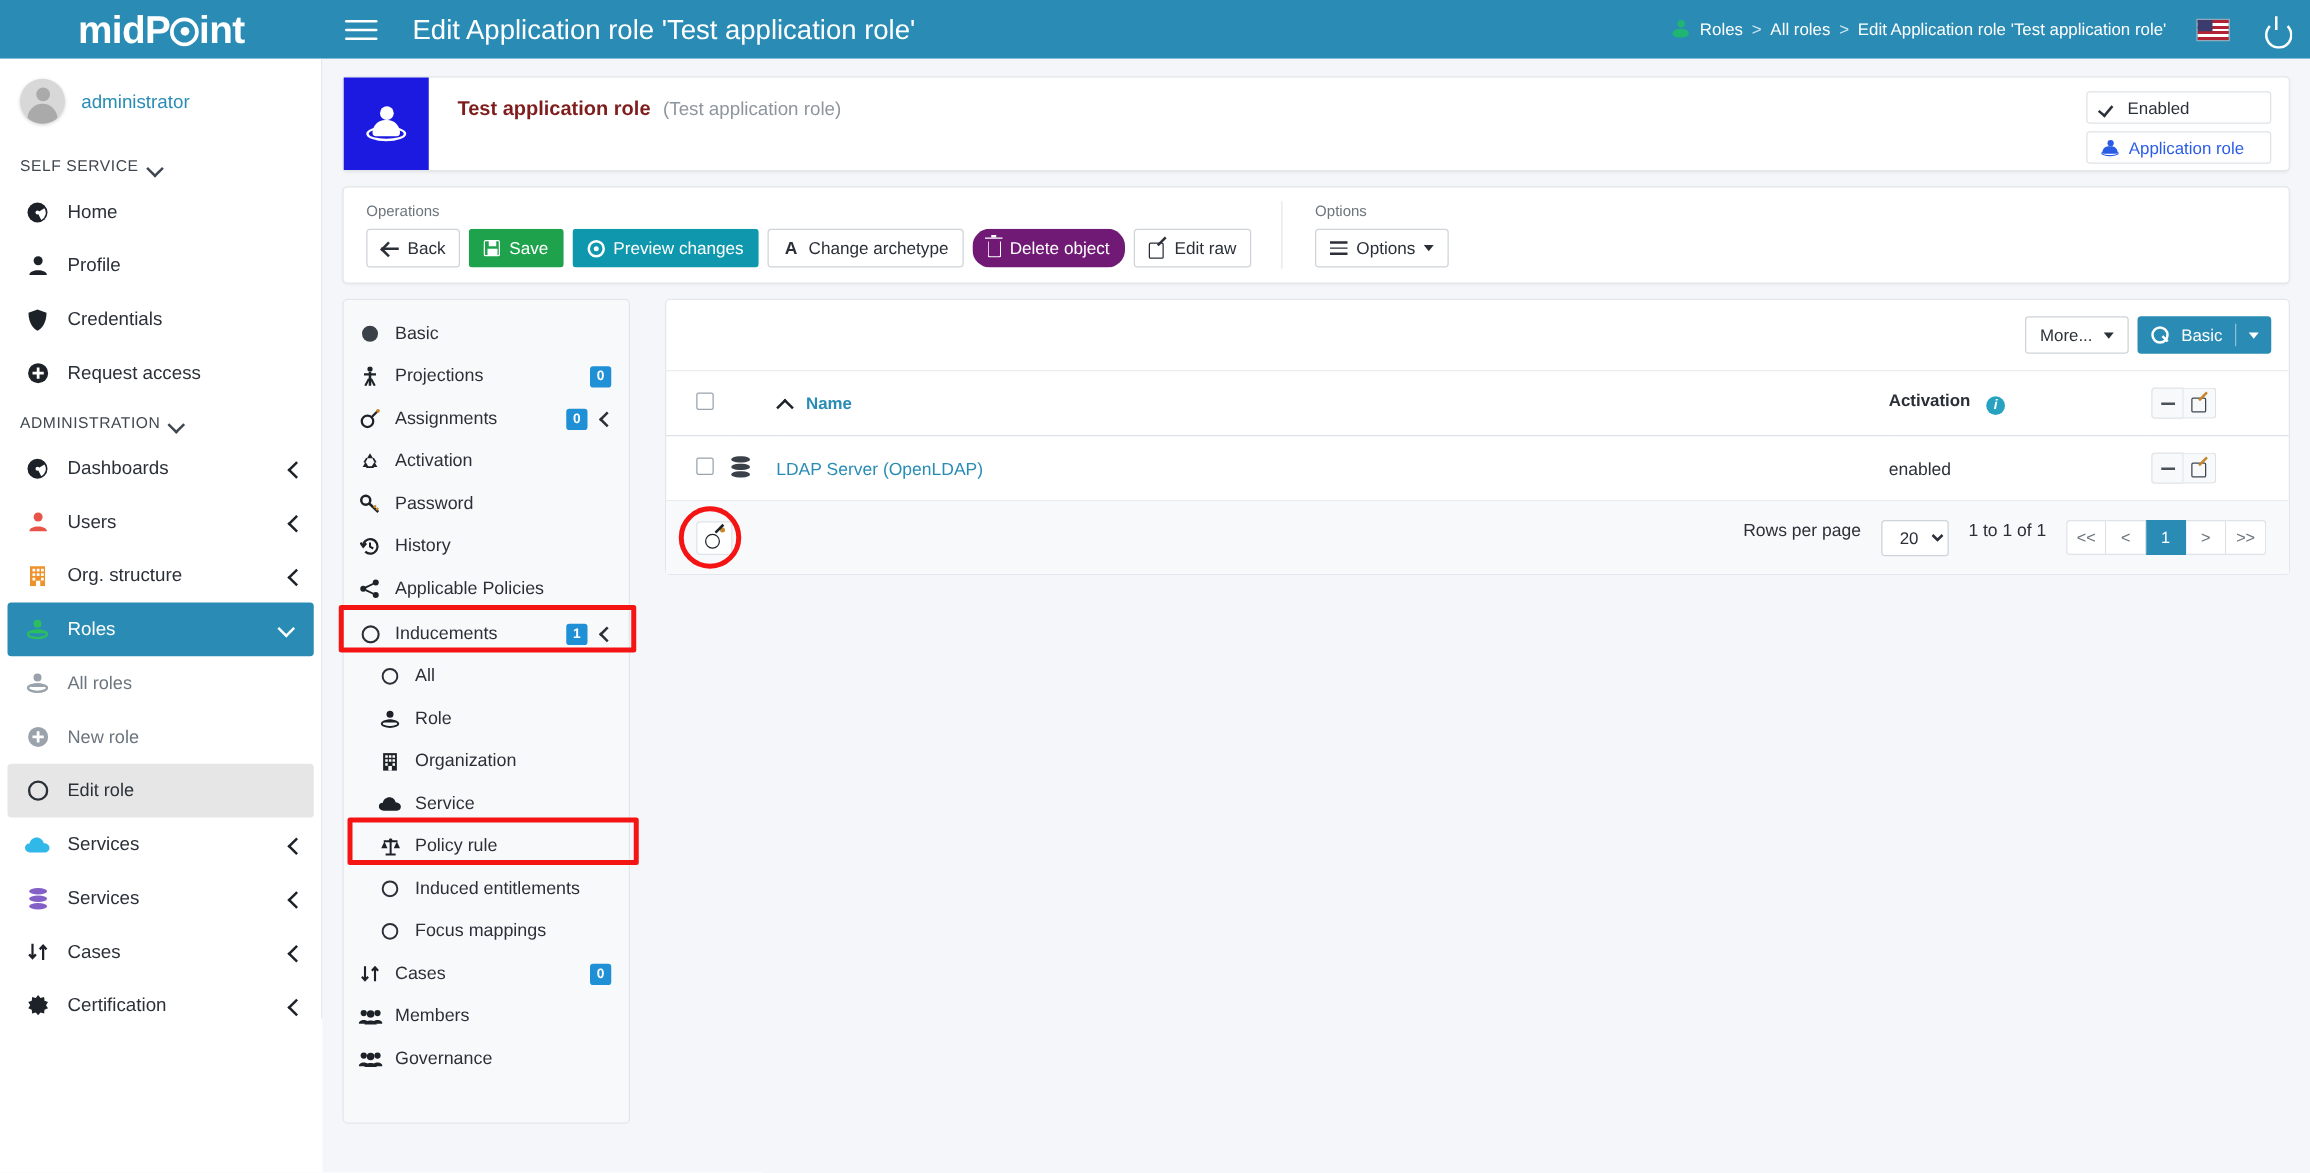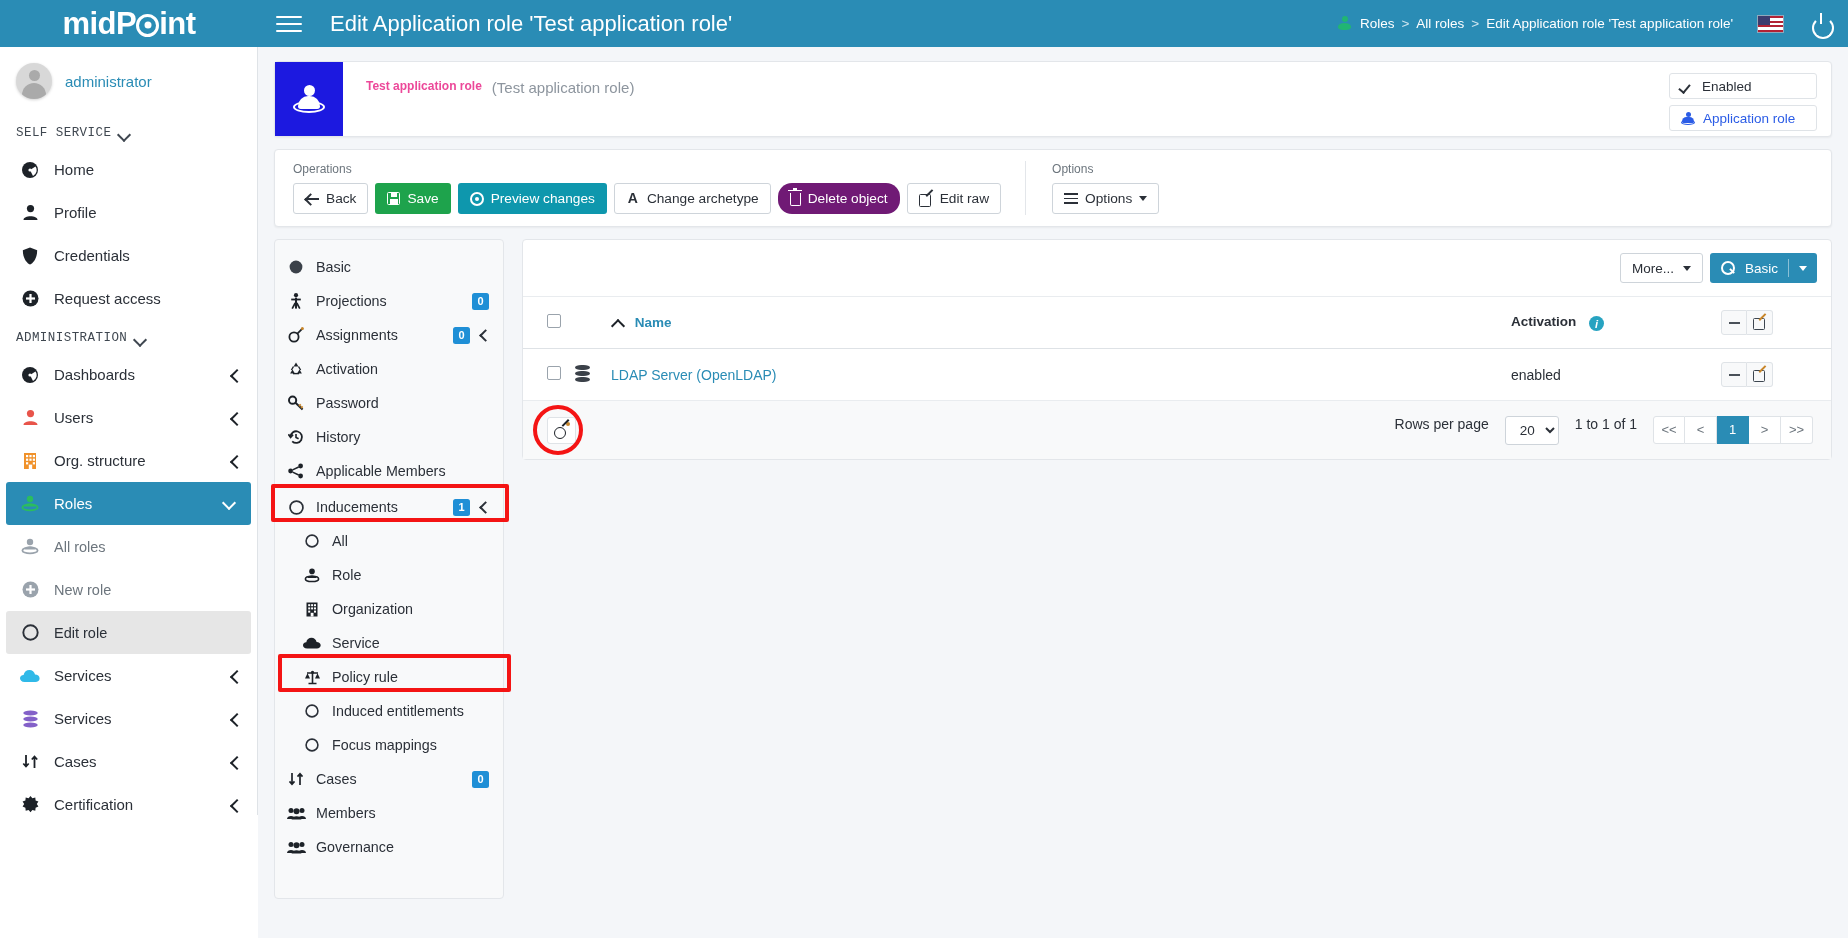--- a/index.html
+++ b/index.html
@@ -97,21 +97,21 @@
     background: #aaaaaa; border-radius: 50%;
   }
   .avatar::after {
     content: ""; position: absolute; left: 6px; top: 20px; width: 24px; height: 18px;
     background: #aaaaaa; border-radius: 12px 12px 0 0;
   }
   .user-name { margin-left: 13px; color: #2a8cb5; font-size: 15px; }
 
   .nav-head {
     padding: 11px 16px 8px 16px; font-size: 12.5px; color: #3f4750;
-    letter-spacing: .45px; display: flex; align-items: center; gap: 8px; cursor: pointer; font-family: Liberation Mono, monospace;
+    letter-spacing: .45px; display: flex; align-items: center; gap: 8px; cursor: pointer;
   }
   .chev-d {
     width: 11px; height: 7px; position: relative; display: inline-block;
   }
   .chev-d::before {
     content: ""; position: absolute; left: 0; top: 0; width: 8px; height: 8px;
     border-right: 2px solid #3f4750; border-bottom: 2px solid #3f4750;
     transform: rotate(45deg);
   }
   .chev-l {
@@ -159,21 +159,21 @@
   }
   .role-glyph::after {
     content: ""; position: absolute; left: 6px; top: 12px; width: 22px; height: 13px;
     background: #ffffff; border-radius: 11px 11px 3px 3px;
   }
   .role-ellipse {
     position: absolute; left: 1px; top: 17px; width: 32px; height: 12px;
     border: 2.6px solid #ffffff; border-radius: 50%;
   }
   .hdr-text { display: flex; align-items: flex-start; padding: 17px 0 0 23px; gap: 10px; }
-  .hdr-title { font-size: 12px; font-weight: bold; color: #ec4899; }
+  .hdr-title { font-size: 16px; font-weight: bold; color: #7f1d1d; }
   .hdr-sub { font-size: 15px; color: #8d959e; }
   .hdr-badges {
     position: absolute; right: 14px; top: 11px; display: flex; flex-direction: column; gap: 6px;
   }
   .badge-btn {
     min-width: 148px; height: 26px; background: #ffffff; border: 1px solid #dfe3e7;
     border-radius: 3px; display: flex; align-items: center; gap: 8px;
     padding: 0 11px; font-size: 13.5px; color: #2b3038; cursor: pointer; white-space: nowrap;
   }
   .badge-btn.link { color: #2b5ce6; }
@@ -237,21 +237,21 @@
   .i-editraw::before { content:""; position:absolute; left:0; top:1.5px; width:10px; height:11px;
     border:1.8px solid #2b3038; border-radius:1.5px; }
   .i-editraw::after { content:""; position:absolute; left:6px; top:-0.5px; width:9px; height:2.3px;
     background:#2b3038; transform: rotate(-45deg); }
   .i-bars { width:14px; height:11px; display:flex; flex-direction:column; justify-content:space-between; flex:0 0 14px;}
   .i-bars i { height:1.9px; background:#2b3038; display:block; }
   .caret { width:0; height:0; border-left:4.5px solid transparent; border-right:4.5px solid transparent;
     border-top:5px solid currentColor; display:inline-block; }
 
   
-  .lower { display: flex; margin: 12px 16px 0 16px; gap: 18px; align-items: flex-start; }
+  .lower { display: flex; margin: 12px 16px 0 16px; gap: 28px; align-items: flex-start; }
   .menu-card { width: 230px; flex: 0 0 230px; background: #f8f9fa; border: 1px solid #e3e6ea;
     border-radius: 4px; padding: 10px 0 6px 0; position: relative; min-height: 660px; }
   .m-item { display: flex; align-items: center; height: 34px; padding: 0 14px 0 10px;
     font-size: 14.3px; color: #2b3038; cursor: pointer; position: relative; }
   .m-item .mic { width: 22px; flex: 0 0 22px; display: flex; align-items: center;
     justify-content: center; margin-right: 9px; }
   .m-item.sub { padding-left: 26px; }
   .m-item.selected { background: #e8e8e8; }
   .cnt {
     margin-left: auto; background: #1f8fd6; color: #ffffff; font-size: 11px;
@@ -722,21 +722,21 @@
       </div>
       <div class="m-item">
         <span class="mic">
             <svg width="16" height="16" viewBox="0 0 16 16">
               <circle cx="12.6" cy="3" r="2.4" fill="#1d2228"></circle>
               <circle cx="12.6" cy="13" r="2.4" fill="#1d2228"></circle>
               <circle cx="2.6" cy="8" r="2.4" fill="#1d2228"></circle>
               <path d="M4.6 6.9 L10.7 4 M4.6 9.1 L10.7 12" stroke="#1d2228" stroke-width="1.5"></path>
             </svg>
           </span>
-        <span>Applicable Members</span>
+        <span>Applicable Policies</span>
       </div>
 
       <div class="m-item" style="margin-top:2px;">
         <span class="mic">
             <svg width="15" height="15">
               <circle cx="7.5" cy="7.5" r="6.4" fill="none" stroke="#2b3038" stroke-width="1.7"></circle>
             </svg>
           </span>
         <span>Inducements</span>
         <span class="cnt">1</span>

